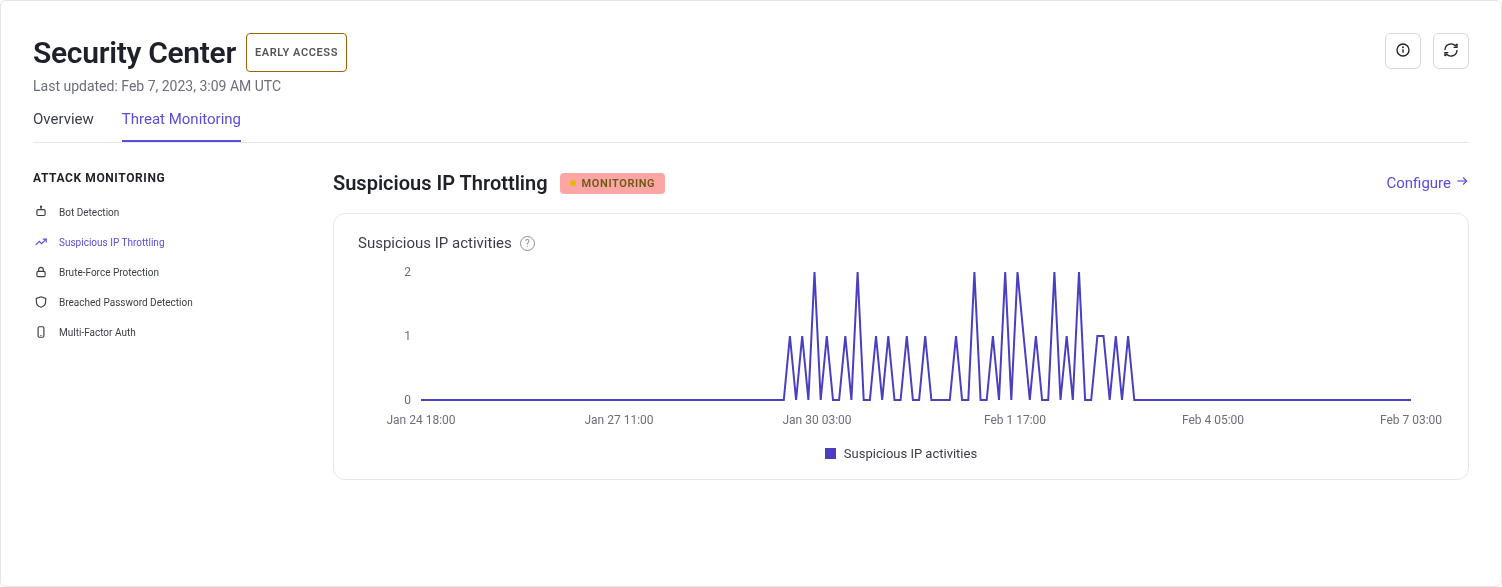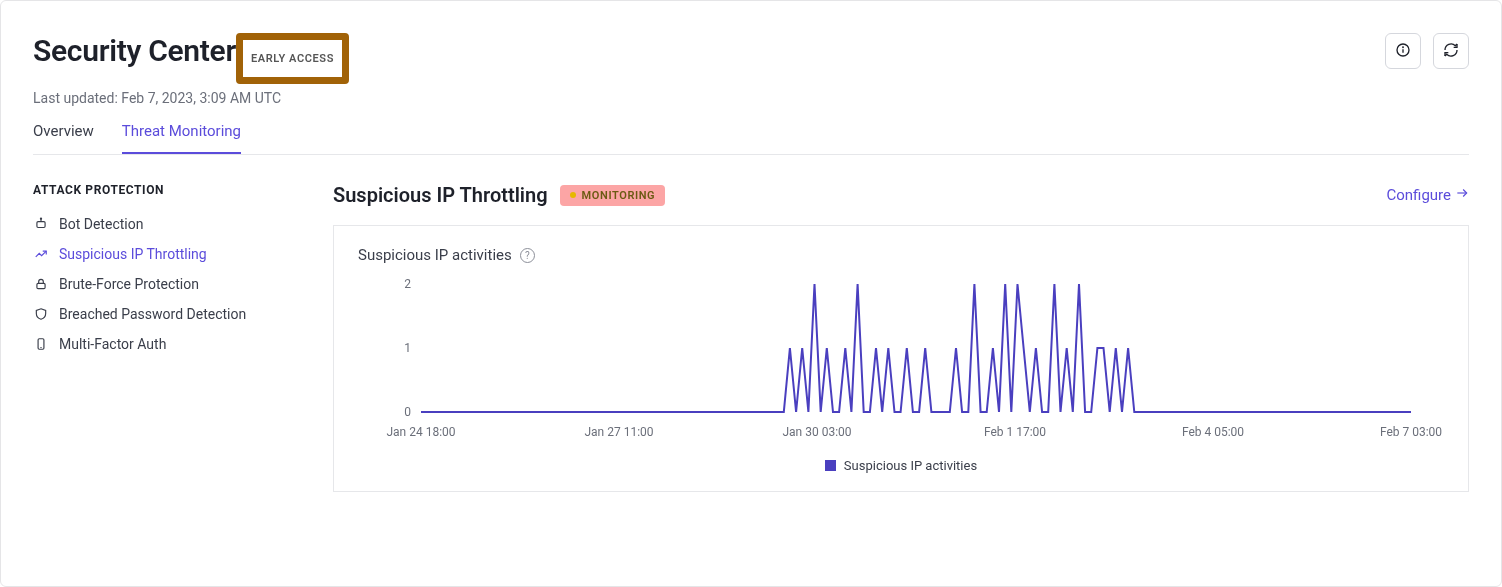--- a/index.html
+++ b/index.html
@@ -16,24 +16,24 @@
     margin: 0 auto;
     padding: 32px 32px 24px 32px;
     position: relative;
   }
   .header-row {
     display: flex;
     justify-content: space-between;
     align-items: flex-start;
   }
   .title-block { display: flex; flex-direction: column; gap: 6px; }
-  .title-line { display: flex; align-items: flex-start; gap: 0; }
+  .title-line { display: flex; align-items: center; gap: 10px; }
   .page-title { font-size: 30px; font-weight: 600; letter-spacing: -0.3px; }
   .badge-early {
-    border: 7px solid #a16207;
+    border: 1px solid #a16207;
     border-radius: 4px;
     padding: 12px 8px;
     font-size: 11px;
     font-weight: 600;
     letter-spacing: 0.6px;
     color: #555;
   }
   .subtitle { font-size: 14px; color: #6b6f7a; }
   .header-actions { display: flex; gap: 12px; }
   .icon-btn {
@@ -72,21 +72,21 @@
     font-weight: 700;
     letter-spacing: 0.6px;
     color: #1e212a;
     margin-bottom: 12px;
   }
   .sidebar-item {
     display: flex;
     align-items: center;
     gap: 10px;
     padding: 7px 0;
-    font-size: 14px;
+    font-size: 10px;
     color: #3a3e4a;
     cursor: pointer;
   }
   .sidebar-item.active { color: #5b4cdb; }
   .sidebar-item .icon { width: 16px; height: 16px; display: flex; align-items: center; justify-content: center; }
   .main { flex: 1; }
   .main-header {
     display: flex;
     justify-content: space-between;
     align-items: center;
@@ -108,21 +108,21 @@
     width: 6px; height: 6px; border-radius: 50%; background: #e6b800;
   }
   .configure-link {
     color: #5b4cdb;
     font-size: 15px;
     cursor: pointer;
     display: flex; align-items: center; gap: 4px;
   }
   .card {
     border: 1px solid #e6e7ea;
-    border-radius: 0;
+    border-radius: 12px;
     padding: 20px 24px 18px 24px;
   }
   .card-title-row { display: flex; align-items: center; gap: 8px; margin-bottom: 14px; }
   .card-title { font-size: 15px; color: #3a3e4a; }
   .help-icon {
     width: 15px; height: 15px; border: 1.3px solid #8c8f99; border-radius: 50%;
     display: flex; align-items: center; justify-content: center;
     font-size: 10px; color: #8c8f99;
   }
   .chart-area { position: relative; height: 170px; }
@@ -169,21 +169,21 @@
     </div>
   </div>
 
   <div class="tabs">
     <div class="tab">Overview</div>
     <div class="tab active">Threat Monitoring</div>
   </div>
 
   <div class="content">
     <aside class="sidebar">
-      <div class="sidebar-heading">ATTACK PROTECTION</div>
+      <div class="sidebar-heading">ATTACK MONITORING</div>
 
       <div class="sidebar-item">
         <span class="icon">
           <svg width="14" height="14" viewBox="0 0 24 24" fill="none" stroke="currentColor" stroke-width="2">
               <rect x="5" y="8" width="14" height="10" rx="2"></rect>
               <line x1="12" y1="4" x2="12" y2="8"></line>
               <circle cx="12" cy="3" r="1"></circle>
             </svg>
         </span>
         <span>Bot Detection</span>

